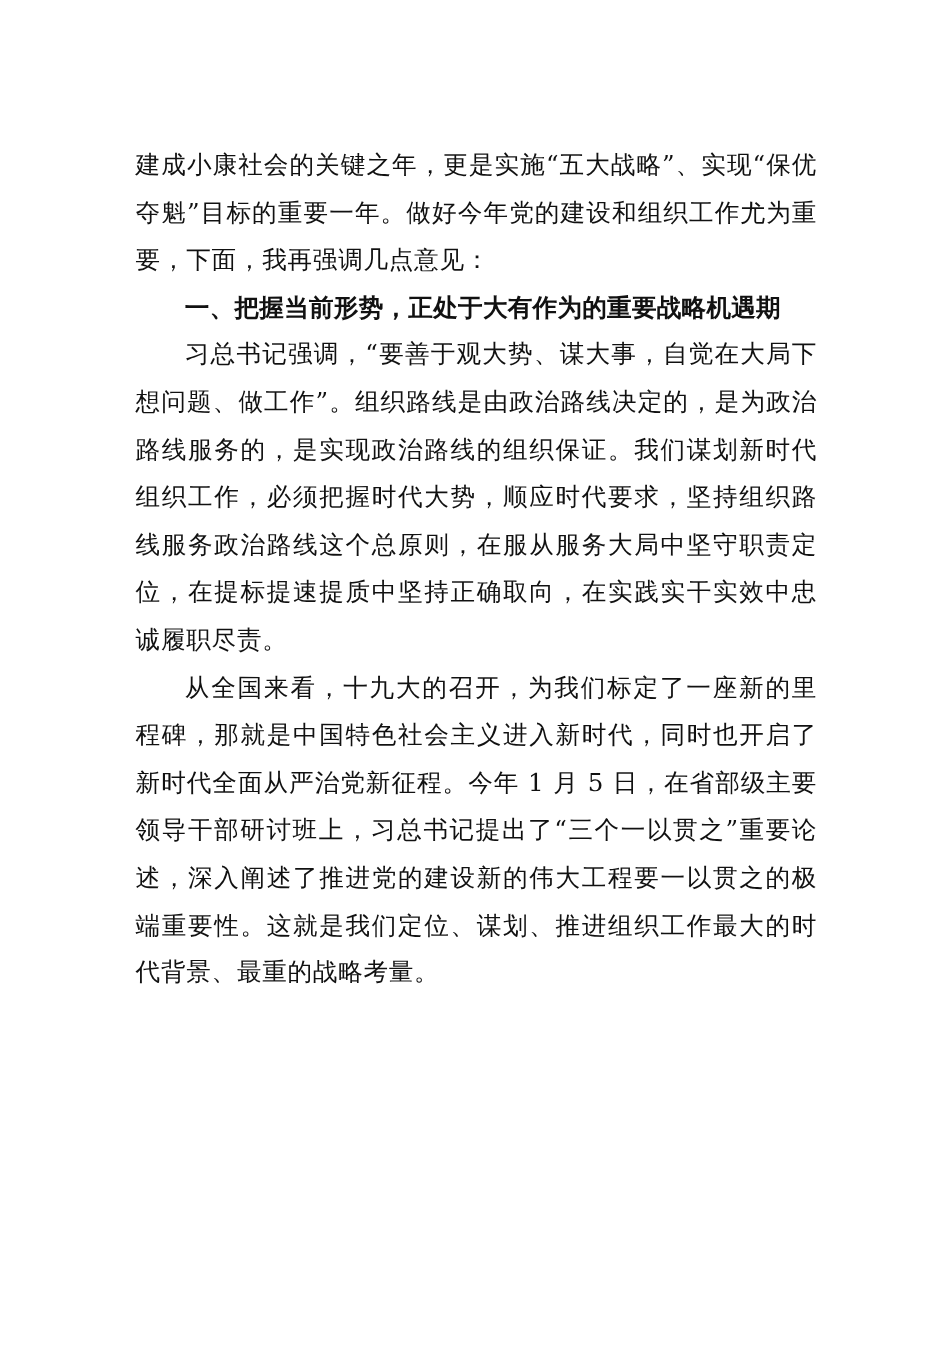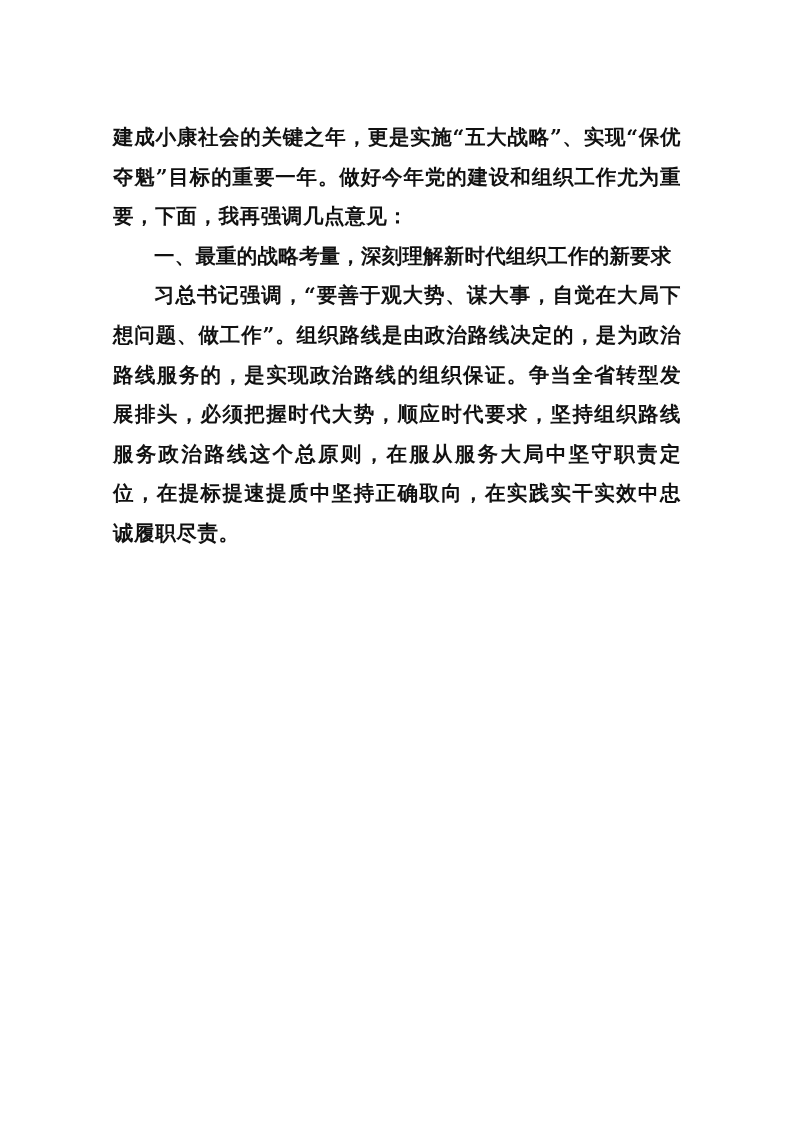--- a/index.html
+++ b/index.html
@@ -10,32 +10,33 @@
     top: 118px;
     width: 568px;
     color: #111111;
     font-family: "DejaVu Serif", "Liberation Serif", serif;
     font-size: 20.5px;
     line-height: 39.6px;
     text-align: justify;
     text-justify: inter-character;
     letter-spacing: 0.6px;
   }
-  .para { margin: 0; text-indent: 2em; font-weight: bold; }
+  .para { margin: 0; text-indent: 2em; }
   .para.cont { text-indent: 0; }
   .heading {
     margin: 0;
     text-indent: 2em;
     font-family: "DejaVu Sans", "Liberation Sans", sans-serif;
     font-weight: bold;
     font-size: 20.5px;
     letter-spacing: 0.2px;
     white-space: nowrap;
   }
 </style>
 </head>
 <body>
 
 <div class="page">
   <p class="para cont">建成小康社会的关键之年，更是实施“五大战略”、实现“保优夺魁”目标的重要一年。做好今年党的建设和组织工作尤为重要，下面，我再强调几点意见：</p>
-  <p class="heading">一、最重的战略考量，深刻理解新时代组织工作的新要求</p>
-  <p class="para">习总书记强调，“要善于观大势、谋大事，自觉在大局下想问题、做工作”。组织路线是由政治路线决定的，是为政治路线服务的，是实现政治路线的组织保证。争当全省转型发展排头，必须把握时代大势，顺应时代要求，坚持组织路线服务政治路线这个总原则，在服从服务大局中坚守职责定位，在提标提速提质中坚持正确取向，在实践实干实效中忠诚履职尽责。</p>
+  <p class="heading">一、把握当前形势，正处于大有作为的重要战略机遇期</p>
+  <p class="para">习总书记强调，“要善于观大势、谋大事，自觉在大局下想问题、做工作”。组织路线是由政治路线决定的，是为政治路线服务的，是实现政治路线的组织保证。我们谋划新时代组织工作，必须把握时代大势，顺应时代要求，坚持组织路线服务政治路线这个总原则，在服从服务大局中坚守职责定位，在提标提速提质中坚持正确取向，在实践实干实效中忠诚履职尽责。</p>
+  <p class="para">从全国来看，十九大的召开，为我们标定了一座新的里程碑，那就是中国特色社会主义进入新时代，同时也开启了新时代全面从严治党新征程。今年 1 月 5 日，在省部级主要领导干部研讨班上，习总书记提出了“三个一以贯之”重要论述，深入阐述了推进党的建设新的伟大工程要一以贯之的极端重要性。这就是我们定位、谋划、推进组织工作最大的时代背景、最重的战略考量。</p>
 </div>
 
 </body></html>

